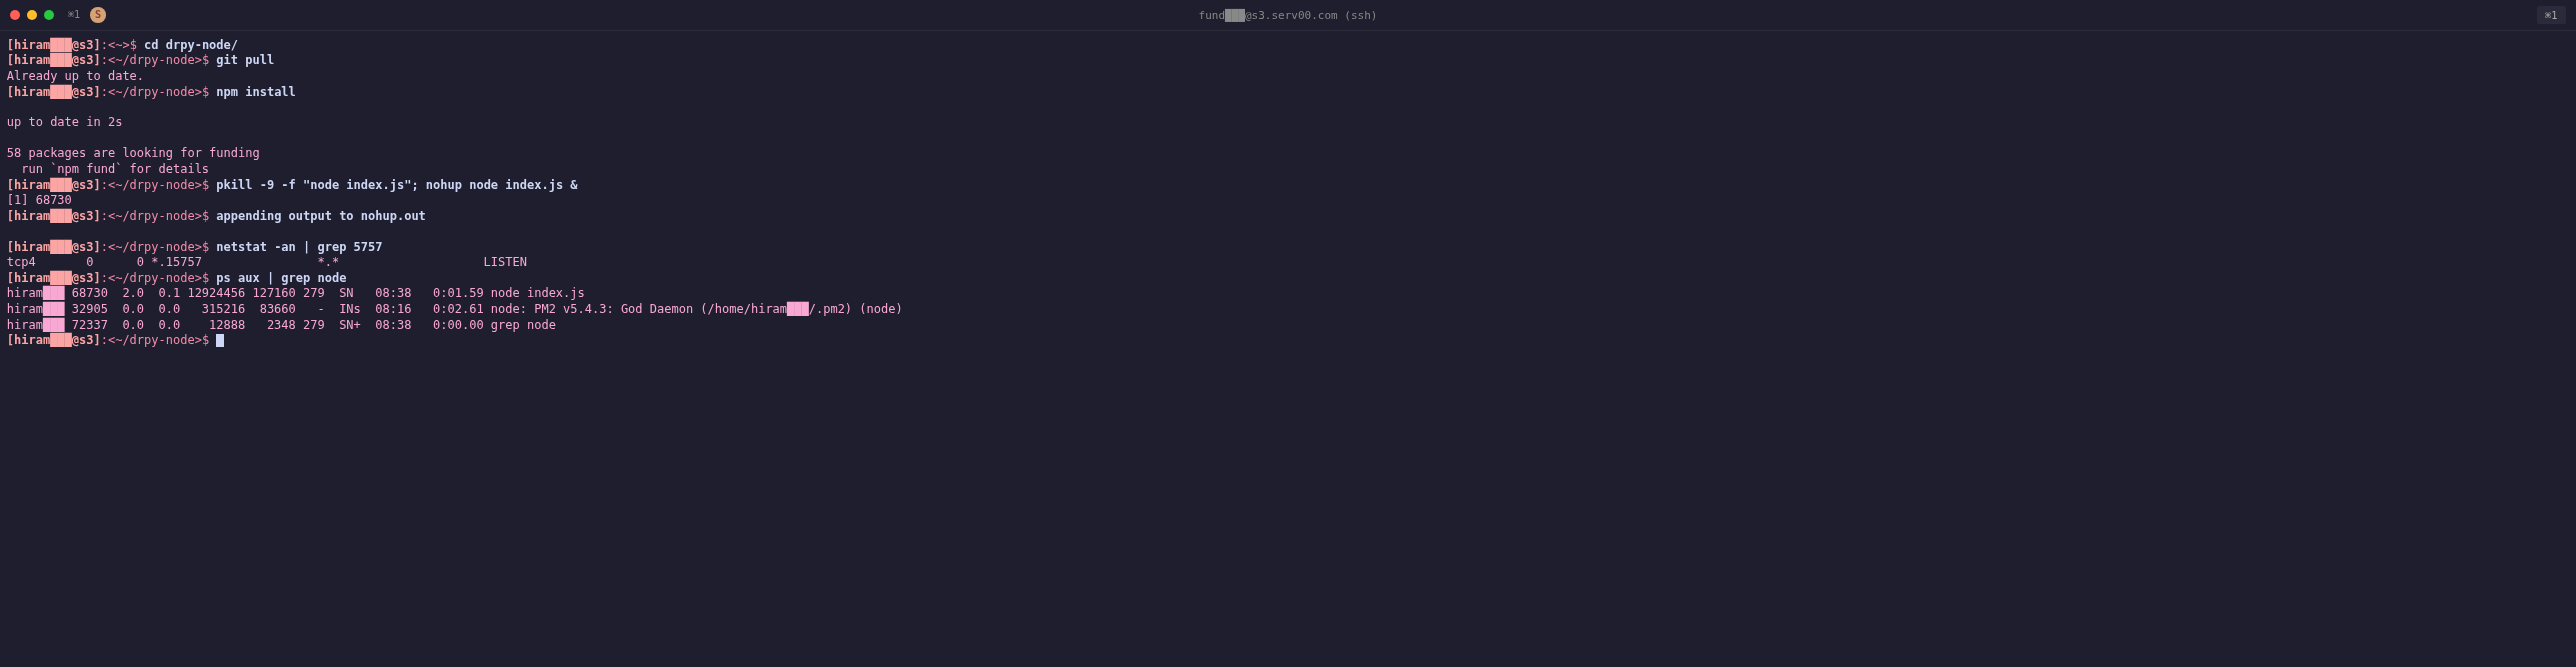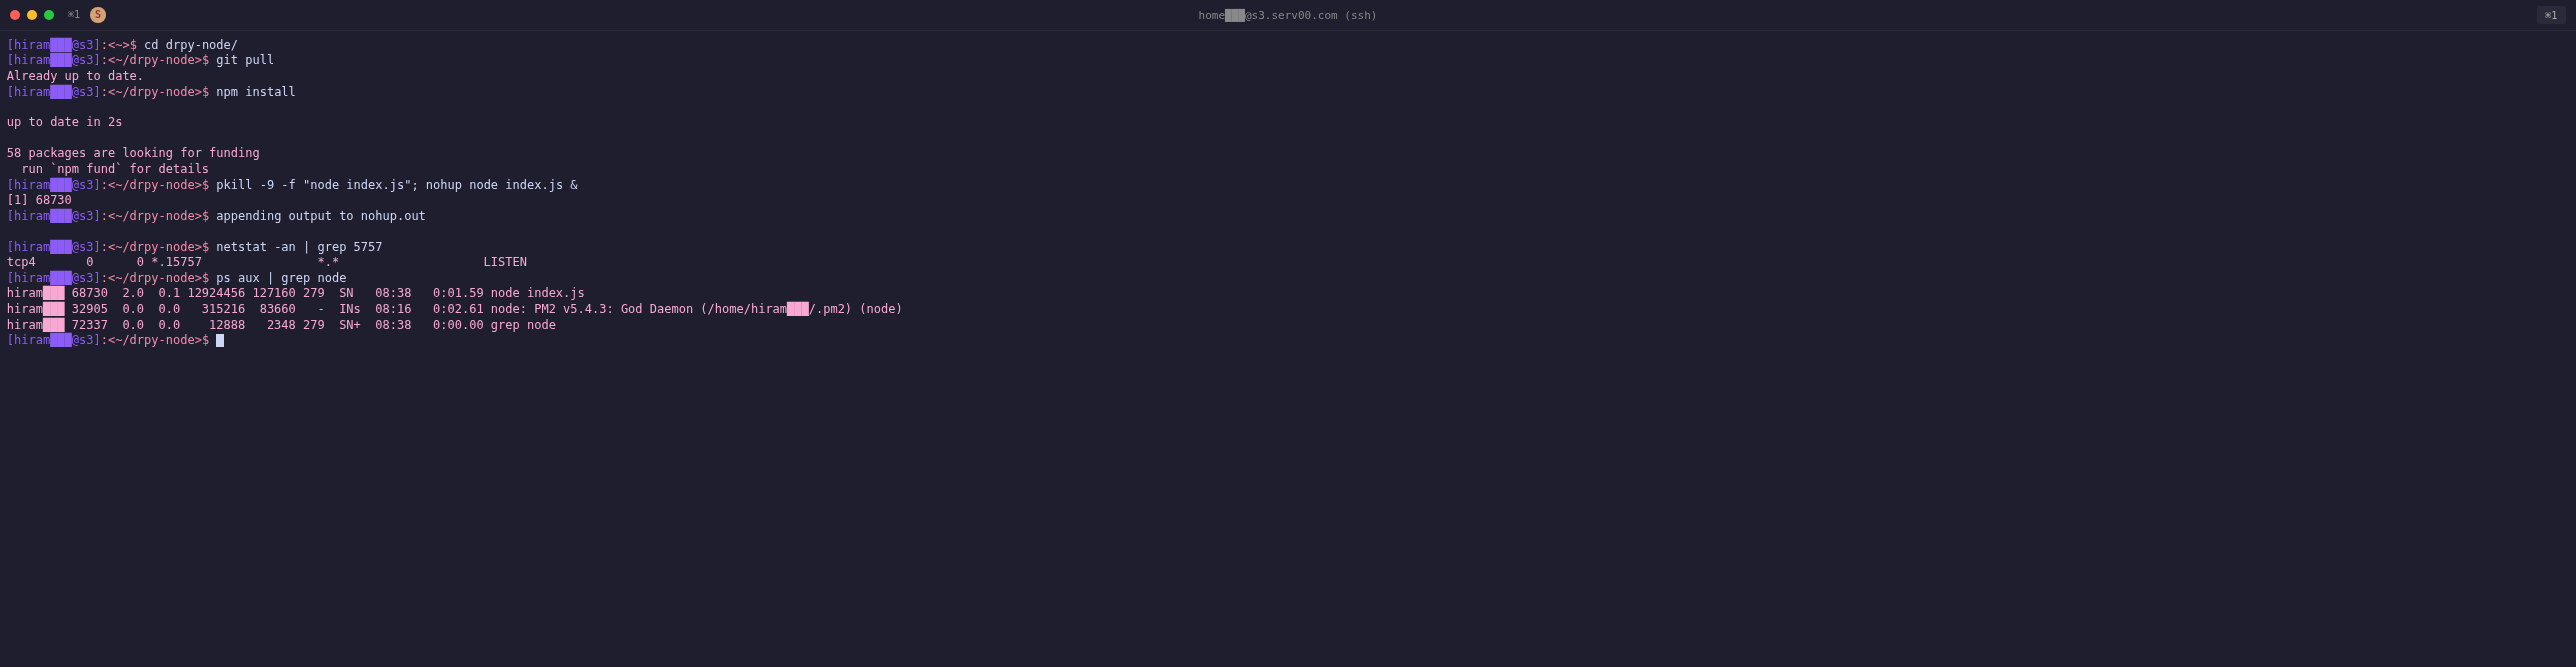--- a/index.html
+++ b/index.html
@@ -75,24 +75,24 @@
     }
     .terminal {
       padding: 6.8px 6.8px;
       line-height: 1.3;
       white-space: pre;
     }
     .line {
       display: block;
       min-height: 15.3px;
     }
-    .prompt-user { color: #8b5cf6; }
+    .prompt-user { color: #fca5a5; font-weight: bold; }
     .prompt-path { color: #f38ba8; }
     .prompt-dollar { color: #f38ba8; }
-    .cmd { color: #cdd6f4; }
+    .cmd { color: #cdd6f4; font-weight: bold; }
     .output { color: #f9a8d4; }
     .cursor {
       display: inline-block;
       width: 7.7px;
       height: 13.6px;
       background: #cdd6f4;
       vertical-align: text-bottom;
     }
   </style>
 </head>
@@ -101,18 +101,18 @@
 <div class="titlebar">
   <div class="traffic-lights">
     <div class="traffic-light red"></div>
     <div class="traffic-light yellow"></div>
     <div class="traffic-light green"></div>
   </div>
   <div class="tab-indicator">
     <span>⌘1</span>
     <span class="s-icon">S</span>
   </div>
-  <div class="title">home███@s3.serv00.com (ssh)</div>
+  <div class="title">fund███@s3.serv00.com (ssh)</div>
   <div class="right-indicator">⌘1</div>
 </div>
 
 <div class="terminal" id="terminal"><div class="line"><span class="prompt-user">[hiram███@s3]</span><span class="prompt-path">:&lt;~&gt;</span><span class="prompt-dollar">$ </span><span class="cmd">cd drpy-node/</span></div><div class="line"><span class="prompt-user">[hiram███@s3]</span><span class="prompt-path">:&lt;~/drpy-node&gt;</span><span class="prompt-dollar">$ </span><span class="cmd">git pull</span></div><div class="line"><span class="output">Already up to date.</span></div><div class="line"><span class="prompt-user">[hiram███@s3]</span><span class="prompt-path">:&lt;~/drpy-node&gt;</span><span class="prompt-dollar">$ </span><span class="cmd">npm install</span></div><div class="line"><span class="output"></span></div><div class="line"><span class="output">up to date in 2s</span></div><div class="line"><span class="output"></span></div><div class="line"><span class="output">58 packages are looking for funding</span></div><div class="line"><span class="output">  run `npm fund` for details</span></div><div class="line"><span class="prompt-user">[hiram███@s3]</span><span class="prompt-path">:&lt;~/drpy-node&gt;</span><span class="prompt-dollar">$ </span><span class="cmd">pkill -9 -f "node index.js"; nohup node index.js &amp;</span></div><div class="line"><span class="output">[1] 68730</span></div><div class="line"><span class="prompt-user">[hiram███@s3]</span><span class="prompt-path">:&lt;~/drpy-node&gt;</span><span class="prompt-dollar">$ </span><span class="cmd">appending output to nohup.out</span></div><div class="line"><span class="output"></span></div><div class="line"><span class="prompt-user">[hiram███@s3]</span><span class="prompt-path">:&lt;~/drpy-node&gt;</span><span class="prompt-dollar">$ </span><span class="cmd">netstat -an | grep 5757</span></div><div class="line"><span class="output">tcp4       0      0 *.15757                *.*                    LISTEN</span></div><div class="line"><span class="prompt-user">[hiram███@s3]</span><span class="prompt-path">:&lt;~/drpy-node&gt;</span><span class="prompt-dollar">$ </span><span class="cmd">ps aux | grep node</span></div><div class="line"><span class="output">hiram███ 68730  2.0  0.1 12924456 127160 279  SN   08:38   0:01.59 node index.js</span></div><div class="line"><span class="output">hiram███ 32905  0.0  0.0   315216  83660   -  INs  08:16   0:02.61 node: PM2 v5.4.3: God Daemon (/home/hiram███/.pm2) (node)</span></div><div class="line"><span class="output">hiram███ 72337  0.0  0.0    12888   2348 279  SN+  08:38   0:00.00 grep node</span></div><div class="line"><span class="prompt-user">[hiram███@s3]</span><span class="prompt-path">:&lt;~/drpy-node&gt;</span><span class="prompt-dollar">$ </span><span class="cmd"></span><span class="cursor"></span></div></div>
 
 
 </body></html>

